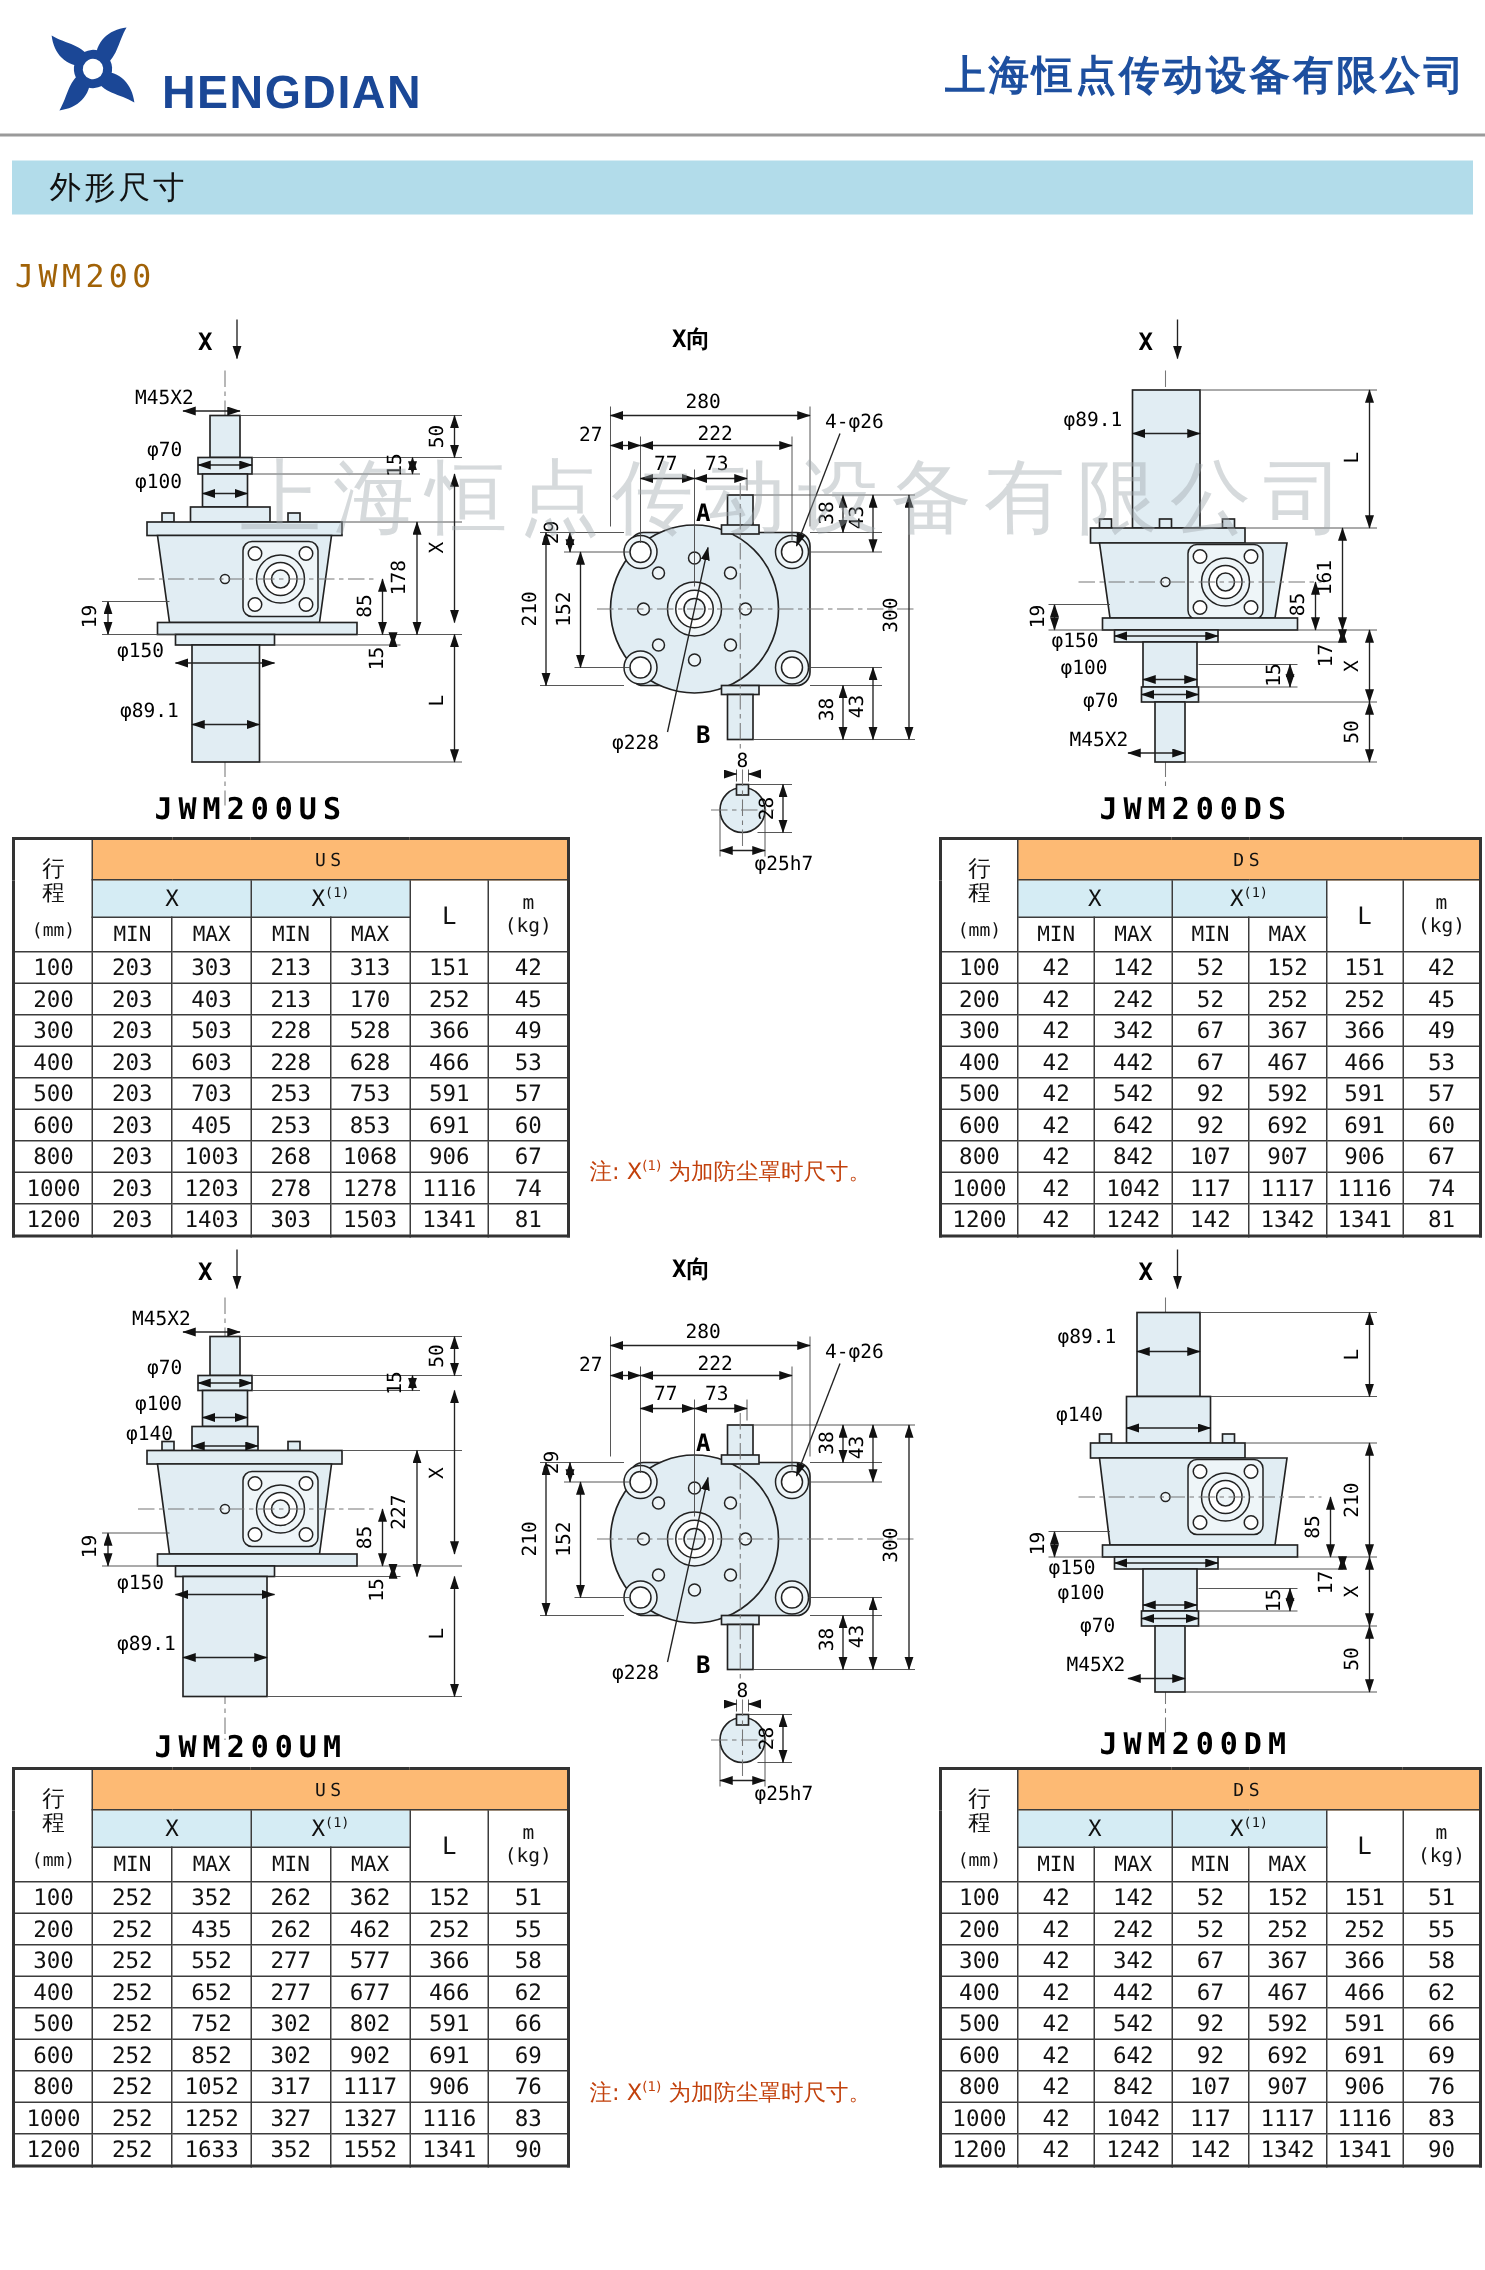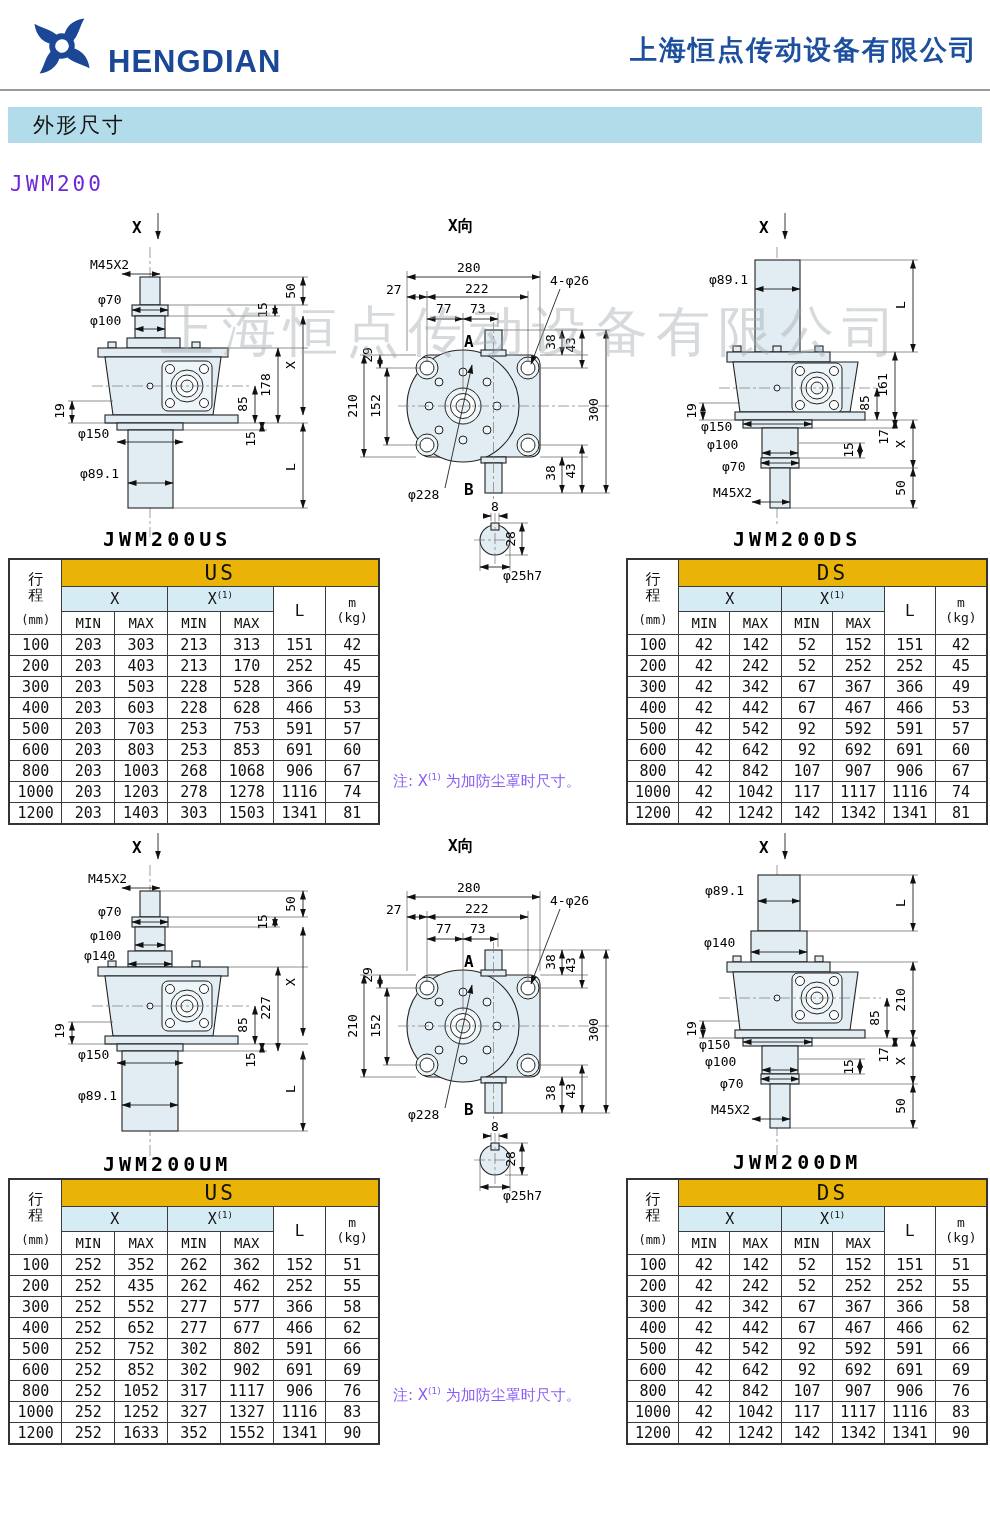--- a/index.html
+++ b/index.html
@@ -5,21 +5,21 @@
   html,body{margin:0;padding:0;background:#fff;}
   body{width:990px;height:1513px;position:relative;font-family:"DejaVu Sans",sans-serif;overflow:hidden;}
   .abs{position:absolute;}
 
   
   .brand{color:#1a4796;font-family:"Liberation Sans",sans-serif;font-weight:bold;font-size:31px;letter-spacing:1px;}
   .company{color:#1d4f9f;font-weight:bold;font-size:27px;letter-spacing:2px;}
   .divider{left:0;top:89px;width:990px;border-top:2px solid #9a9a9a;}
   .banner{left:8px;top:107px;width:974px;height:36px;background:#b2dcea;display:flex;align-items:center;}
   .banner .t{font-size:21px;color:#111;padding-left:25px;letter-spacing:2px;}
-  .model{left:10px;top:172px;font-family:"DejaVu Sans Mono",monospace;font-size:21px;letter-spacing:3px;color:#6d28d9;}
+  .model{left:10px;top:172px;font-family:"DejaVu Sans Mono",monospace;font-size:21px;letter-spacing:3px;color:#a16207;}
 
   
   .wm{left:160px;top:296px;font-size:54px;letter-spacing:8px;color:#9fa8ad;opacity:.42;white-space:nowrap;pointer-events:none;z-index:5;}
 
   
   svg{overflow:visible;}
   .part{fill:#e1edf3;stroke:#222;stroke-width:1.1;}
   .part2{fill:#eef5f8;stroke:#222;stroke-width:1;}
   .hole{fill:#fff;stroke:#222;stroke-width:1;}
   .dim{stroke:#222;stroke-width:.9;fill:none;}
@@ -30,29 +30,29 @@
   text.cap{font:600 20px "DejaVu Sans Mono",monospace;letter-spacing:4px;fill:#000;}
 
   
   .dim-table{border-collapse:collapse;table-layout:fixed;width:372px;border:2px solid #333;background:#fff;}
   .dim-table th,.dim-table td{border:1px solid #3c3c3c;text-align:center;padding:0;color:#111;}
   .dim-table th{font-weight:normal;font-family:"DejaVu Sans Mono",monospace;}
   .dim-table thead tr:nth-child(1) th{height:26px;}
   .dim-table thead tr:nth-child(2) th{height:24px;}
   .dim-table thead tr:nth-child(3) th{height:22px;font-size:14px;}
   .dim-table tbody td{height:20px;font-size:15px;font-family:"DejaVu Sans Mono",monospace;}
-  .c-group{background:#eab308;font-size:21px;letter-spacing:3px;}
+  .c-group{background:#fdba74;font-size:12px;letter-spacing:3px;}
   .c-x{background:#d5ecf4;font-size:15px;}
   .c-l{font-size:16px;}
   .c-m{font-size:13px;line-height:1.15;}
   .c-stroke{font-family:"DejaVu Sans",sans-serif;}
   .c-stroke .sv{display:flex;flex-direction:column;line-height:1.1;font-size:15px;margin-top:3px;}
   .c-stroke .su{font-size:12px;margin-top:9px;}
   sup{font-size:9px;}
-  .note{font-size:15px;color:#8b5cf6;white-space:nowrap;}
+  .note{font-size:15px;color:#c2410c;white-space:nowrap;}
   .pageno{left:1000px;top:1455px;font-size:22px;color:#111;font-family:"DejaVu Sans",sans-serif;}
 </style>
 </head>
 <body>
 
 <svg width="0" height="0" class="abs" style="left:0;top:0">
   <defs>
     <marker id="ar" markerWidth="10" markerHeight="8" refX="8.5" refY="3" orient="auto-start-reverse" markerUnits="userSpaceOnUse">
       <path d="M0,0 L9,3 L0,6 Z" fill="#111"></path>
     </marker>
@@ -398,21 +398,21 @@
         <td>203</td>
         <td>703</td>
         <td>253</td>
         <td>753</td>
         <td>591</td>
         <td>57</td>
       </tr>
       <tr>
         <td>600</td>
         <td>203</td>
-        <td>803</td>
+        <td>405</td>
         <td>253</td>
         <td>853</td>
         <td>691</td>
         <td>60</td>
       </tr>
       <tr>
         <td>800</td>
         <td>203</td>
         <td>1003</td>
         <td>268</td>

